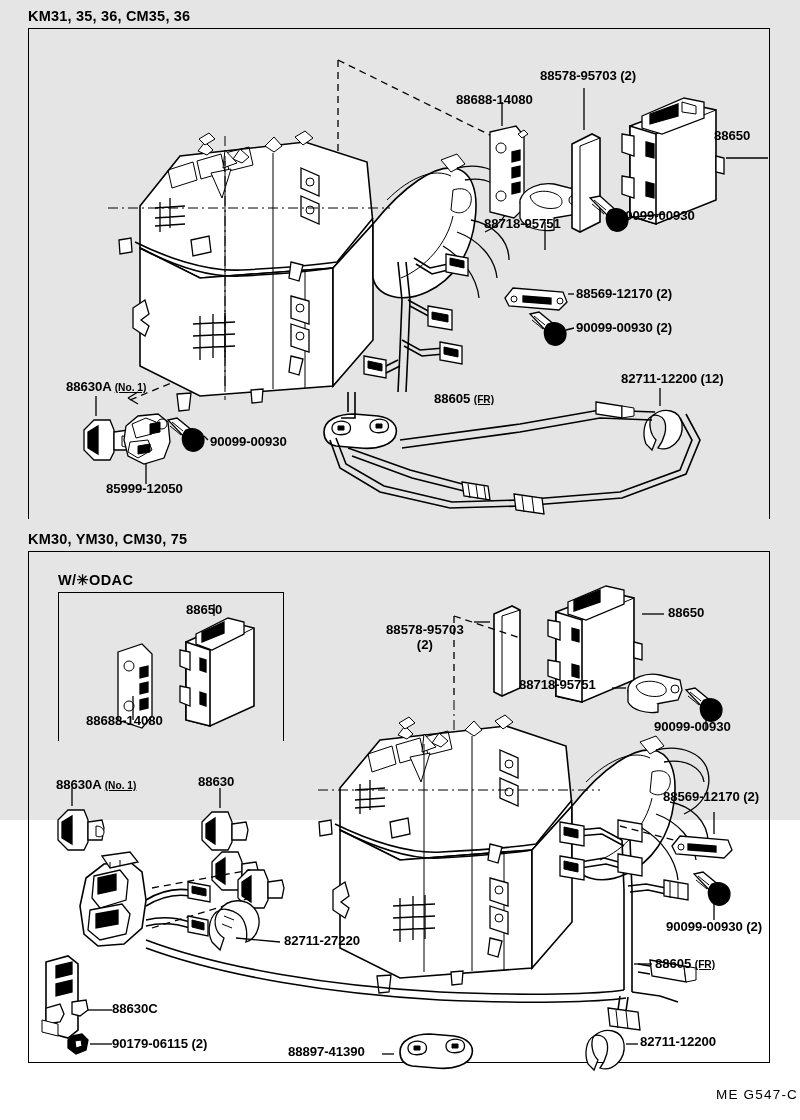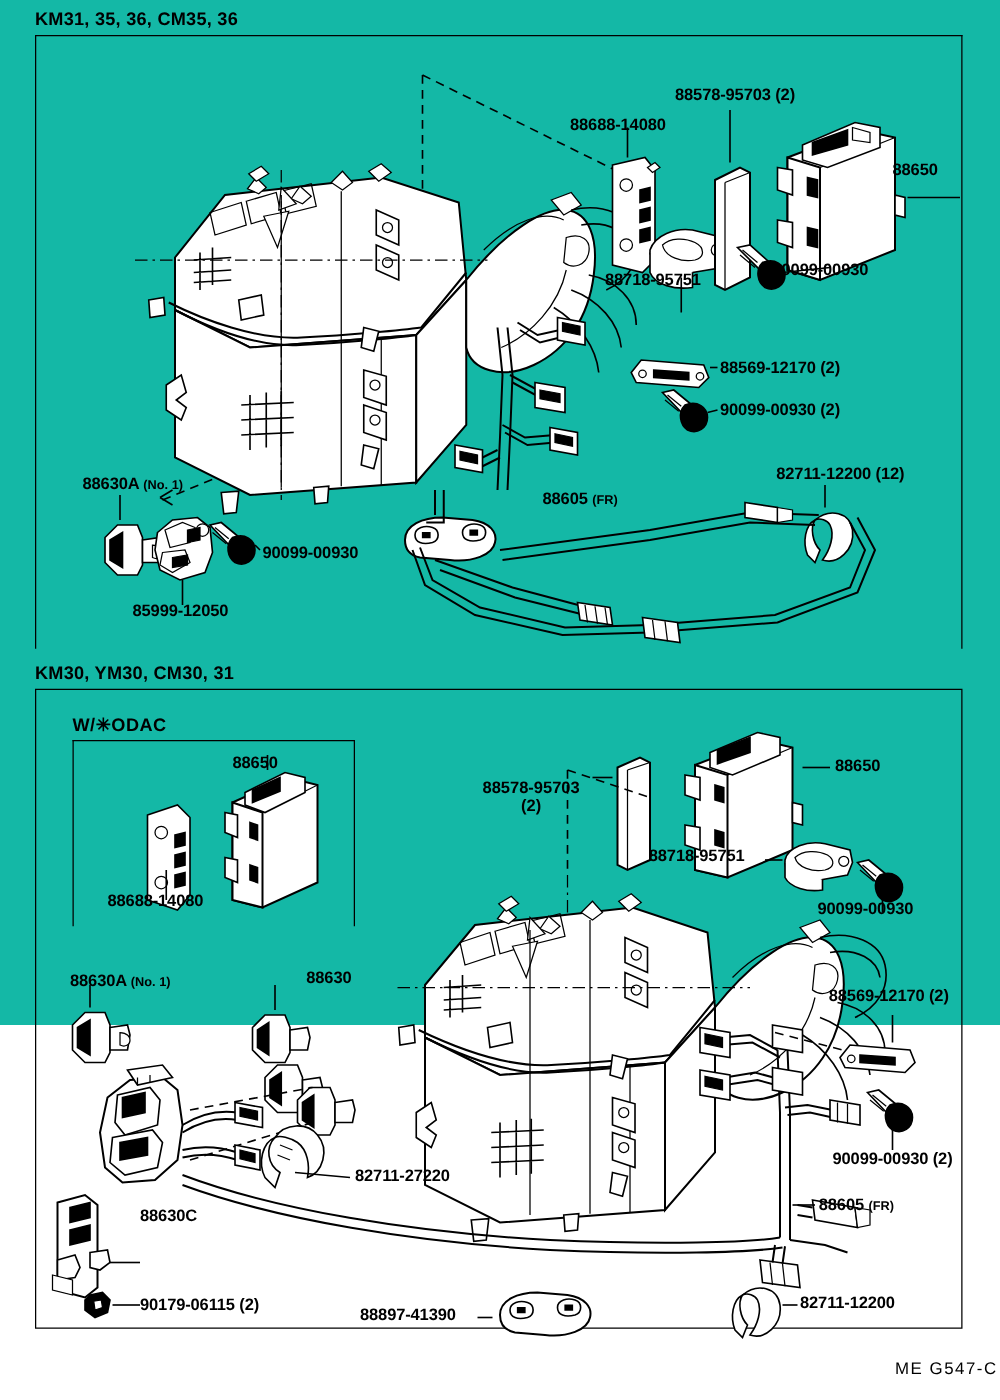--- a/index.html
+++ b/index.html
@@ -1,27 +1,27 @@
 <!DOCTYPE html>
 <html><head>
 <meta charset="utf-8">
 <title>Parts Diagram</title>
 <style>
   html,body{margin:0;padding:0;background:#fff;}
   body{width:800px;height:1120px;font-family:"Liberation Sans",sans-serif;color:#000;overflow:hidden;}
-  #sheet{position:relative;width:800px;height:820px;background:#14b8a6;}
+  #sheet{position:relative;width:800px;height:820px;background:#e5e5e5;}
   .panel-title{position:absolute;font-size:14.5px;font-weight:bold;letter-spacing:.2px;white-space:nowrap;}
   .frame{position:absolute;border:1.6px solid #000;border-bottom:none;}
   .frame.closed{border-bottom:1.6px solid #000;}
 
   .subgroup-title{position:absolute;font-size:14.5px;font-weight:bold;white-space:nowrap;letter-spacing:.4px;}
   .subframe{position:absolute;border:1.5px solid #000;border-bottom:none;}
 
   .lbl{position:absolute;font-size:13.2px;font-weight:bold;white-space:nowrap;letter-spacing:-.1px;}
-  .lbl .sub{font-size:10.2px;font-weight:bold;letter-spacing:0;}
+  .lbl .sub{font-size:10.2px;font-weight:bold;letter-spacing:0;text-decoration:underline;}
   .lbl2{position:absolute;font-size:13.2px;font-weight:bold;white-space:nowrap;text-align:center;line-height:1.15;}
 
   .footer{position:absolute;font-size:13.5px;font-weight:normal;letter-spacing:1.2px;margin-left:36px;}
 
   svg{position:absolute;left:0;top:0;overflow:visible;}
   .ln{stroke:#000;fill:none;}
   .w1{stroke-width:1;}
   .w13{stroke-width:1.3;}
   .w16{stroke-width:1.6;}
   .fillw{fill:#fff;stroke:#000;}
@@ -259,21 +259,21 @@
   <div class="lbl" style="left:484px;top:216px;">88718-95751</div>
   <div class="lbl" style="left:618px;top:208px;">90099-00930</div>
   <div class="lbl" style="left:576px;top:286px;">88569-12170 (2)</div>
   <div class="lbl" style="left:576px;top:320px;">90099-00930 (2)</div>
   <div class="lbl" style="left:621px;top:371px;">82711-12200 (12)</div>
   <div class="lbl" style="left:434px;top:391px;"><span>88605</span> <span class="sub">(FR)</span></div>
   <div class="lbl" style="left:66px;top:379px;"><span>88630A</span> <span class="sub">(No. 1)</span></div>
   <div class="lbl" style="left:210px;top:434px;">90099-00930</div>
   <div class="lbl" style="left:94px;top:481px;margin-left:12px;">85999-12050</div>
 
-  <div class="panel-title" style="left:28px;top:531px;">KM30, YM30, CM30, 31</div>
+  <div class="panel-title" style="left:28px;top:531px;">KM30, YM30, CM30, 75</div>
   <div class="frame closed" style="left:28px;top:551px;width:740px;height:510px;"></div>
 
   <div class="subgroup-title" style="left:58px;top:572px;">W/✳ODAC</div>
   <div class="subframe" style="left:58px;top:592px;width:224px;height:148px;"></div>
 
   <svg width="800" height="1120">
 
     <g transform="translate(118,644)">
       <path class="ln w13 fillw" d="M0,8 L24,0 L34,10 L34,72 L24,84 L0,76 Z"></path>
       <circle class="ln w1 fillw" cx="11" cy="22" r="5"></circle>
@@ -516,25 +516,25 @@
     <path class="ln w13" d="M634,964 L652,964"></path>
   </svg>
 
   <div class="lbl" style="left:186px;top:602px;">88650</div>
   <div class="lbl" style="left:86px;top:713px;">88688-14080</div>
   <div class="lbl2" style="left:386px;top:622px;"><span>88578-95703</span><br><span>(2)</span></div>
   <div class="lbl" style="left:668px;top:605px;">88650</div>
   <div class="lbl" style="left:519px;top:677px;">88718-95751</div>
   <div class="lbl" style="left:654px;top:719px;">90099-00930</div>
   <div class="lbl" style="left:56px;top:777px;"><span>88630A</span> <span class="sub">(No. 1)</span></div>
-  <div class="lbl" style="left:198px;top:774px;margin-left:47px;">88630</div>
+  <div class="lbl" style="left:198px;top:774px;">88630</div>
   <div class="lbl" style="left:663px;top:789px;">88569-12170 (2)</div>
   <div class="lbl" style="left:666px;top:919px;">90099-00930 (2)</div>
   <div class="lbl" style="left:655px;top:956px;"><span>88605</span> <span class="sub">(FR)</span></div>
   <div class="lbl" style="left:284px;top:933px;">82711-27220</div>
-  <div class="lbl" style="left:112px;top:965px;">88630C</div>
+  <div class="lbl" style="left:112px;top:1001px;">88630C</div>
   <div class="lbl" style="left:112px;top:1036px;">90179-06115 (2)</div>
   <div class="lbl" style="left:288px;top:1044px;">88897-41390</div>
   <div class="lbl" style="left:640px;top:1034px;">82711-12200</div>
 
   <div class="footer" style="left:680px;top:1087px;">ME  G547-C</div>
 
 </div>
 
 </body></html>

